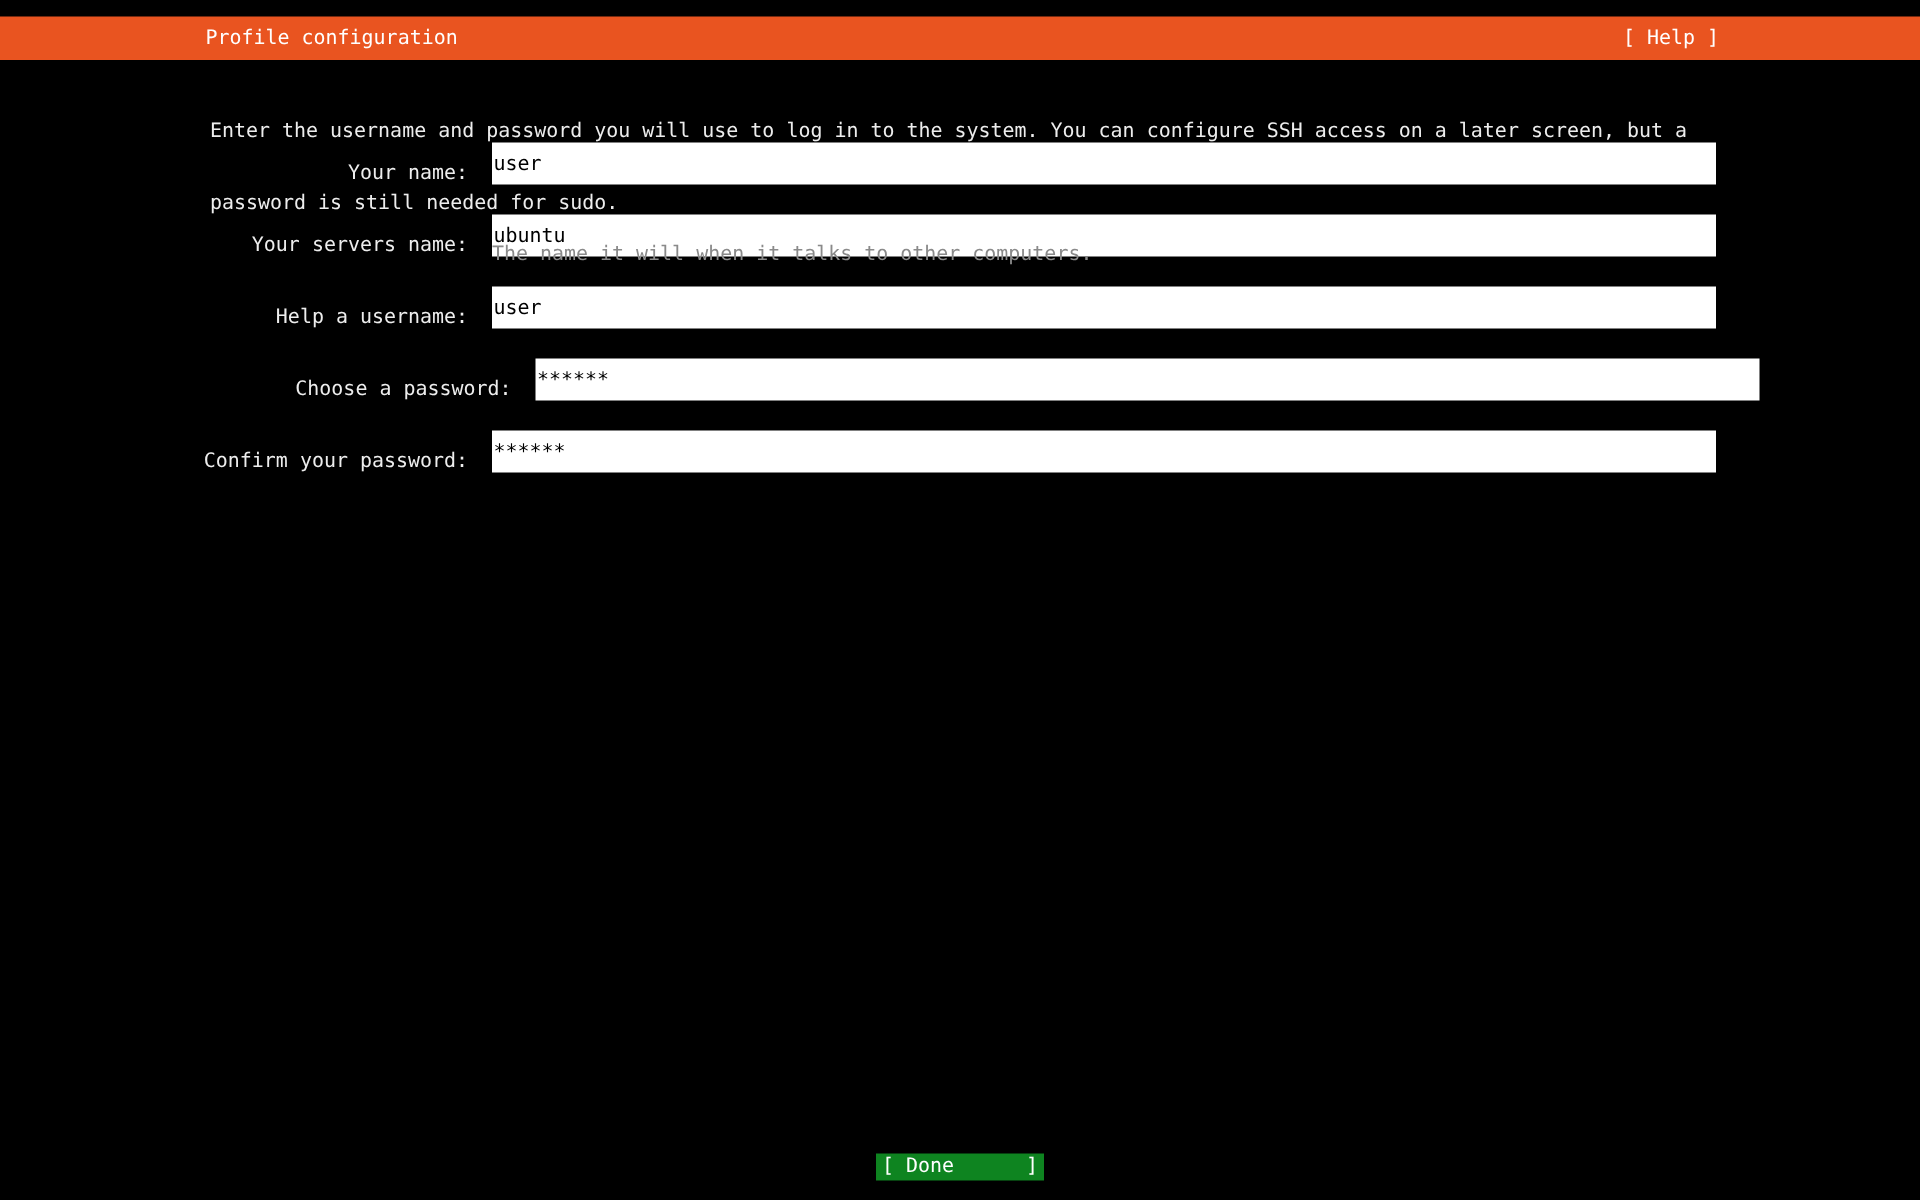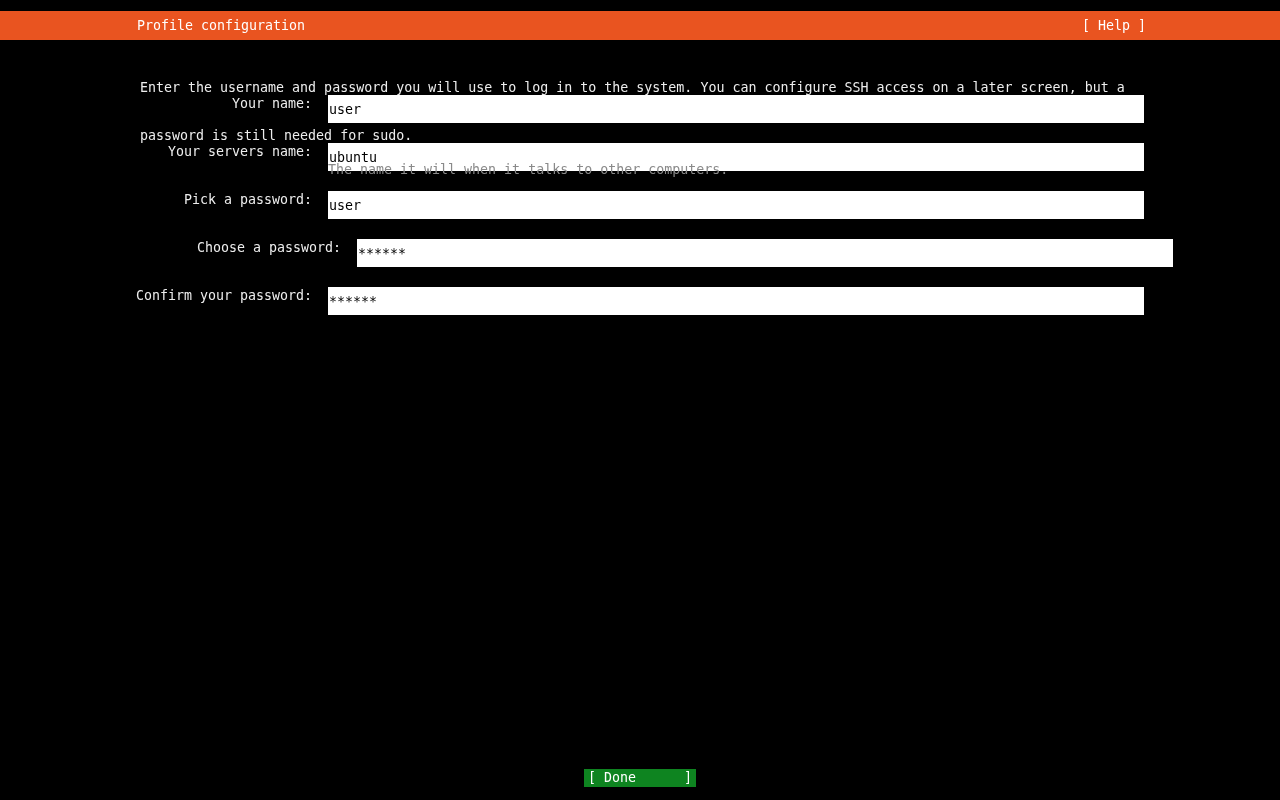--- a/index.html
+++ b/index.html
@@ -53,21 +53,21 @@
     width: 1280px;
     height: 17px;
   }
   .row-1 { top: 95px; }
   .row-2 { top: 143px; text-decoration: underline; }
   .row-3 { top: 191px; }
   .row-4 { top: 239px; margin-left: 29px; }
   .row-5 { top: 287px; }
   .field-label {
     position: absolute;
-    left: 0; top: 0;
+    left: 0; top: 12px;
     width: 312px;
     text-align: right;
     line-height: 17px;
     white-space: pre;
     color: #ededed;
   }
   .field-input {
     position: absolute;
     left: 328px; top: 0;
     width: 816px; height: 17px;
@@ -129,21 +129,21 @@
   </div>
 
   <div class="form-row row-2">
     <div class="field-label">Your servers name:</div>
     <input class="field-input" type="text" value="ubuntu" style="">
   </div>
 
   <div class="field-help">The name it will when it talks to other computers.</div>
 
   <div class="form-row row-3">
-    <div class="field-label">Pick a password:</div>
+    <div class="field-label">Help a username:</div>
     <input class="field-input" type="text" value="user" style="">
   </div>
 
   <div class="form-row row-4">
     <div class="field-label">Choose a password:</div>
     <input class="field-input" type="text" value="******" style="">
   </div>
 
   <div class="form-row row-5">
     <div class="field-label">Confirm your password:</div>

